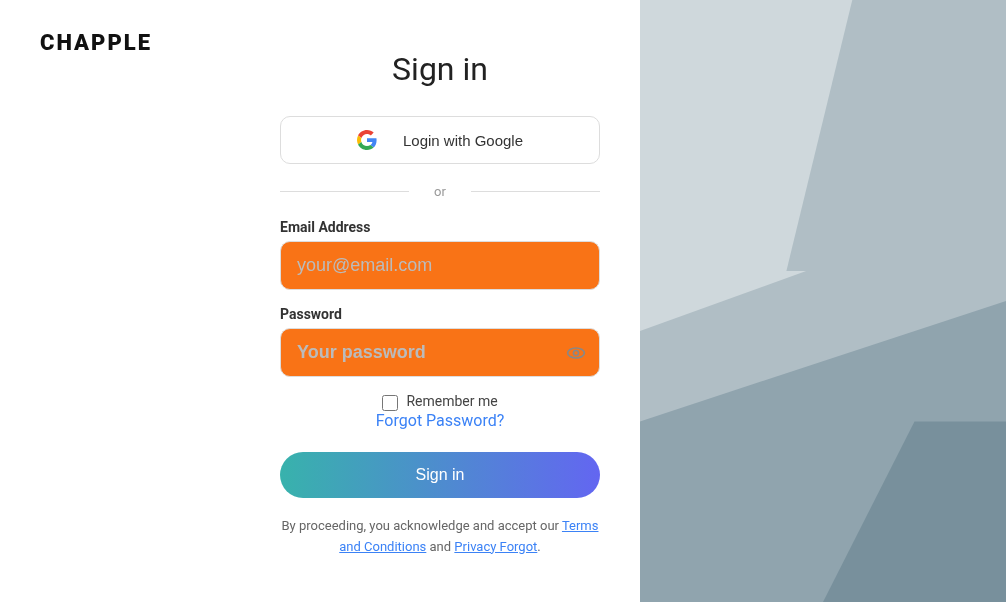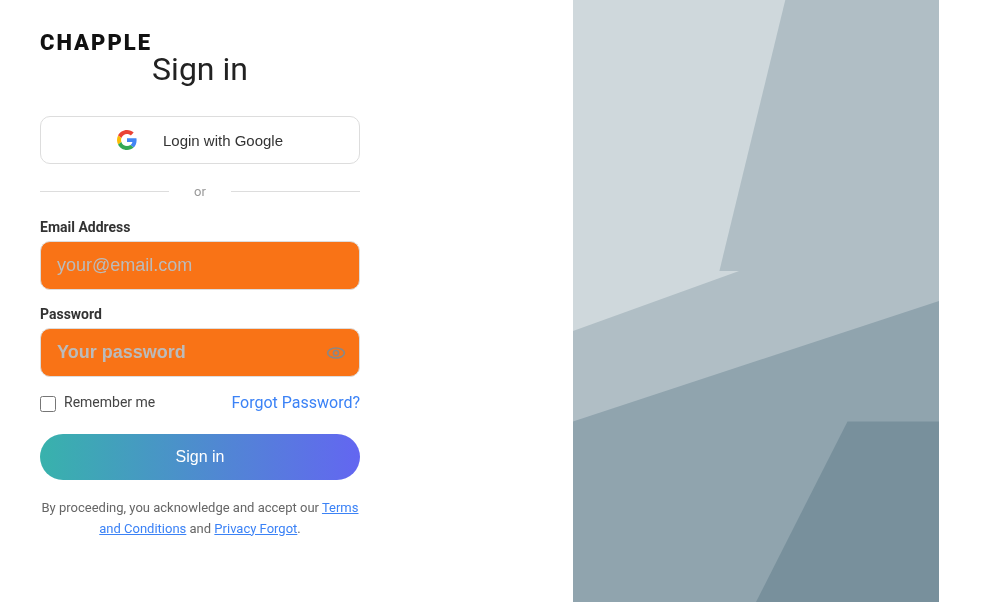--- a/index.html
+++ b/index.html
@@ -7,25 +7,25 @@
     body {
       font-family: -apple-system, BlinkMacSystemFont, 'Segoe UI', Roboto, sans-serif;
       display: flex;
       height: 100vh;
       width: 1006px;
       overflow: hidden;
       background: #fff;
     }
 
     .left-panel {
-      width: 573px;
+      width: 640px;
       background: #fff;
       display: flex;
       flex-direction: column;
-      align-items: flex-start;
+      align-items: flex-end;
       padding: 30px 40px;
       position: relative;
     }
 
     .logo {
       position: absolute;
       top: 30px;
       left: 40px;
       font-size: 22px;
       font-weight: 900;
@@ -127,20 +127,21 @@
       display: flex;
       align-items: center;
       padding: 0;
     }
 
     .remember-forgot-row {
       display: flex;
       align-items: center;
       justify-content: space-between;
       margin-bottom: 22px;
+      flex-direction: column;
     }
 
     .remember-me {
       display: flex;
       align-items: flex-start;
       gap: 8px;
       font-size: 14px;
       color: #444;
     }
 

